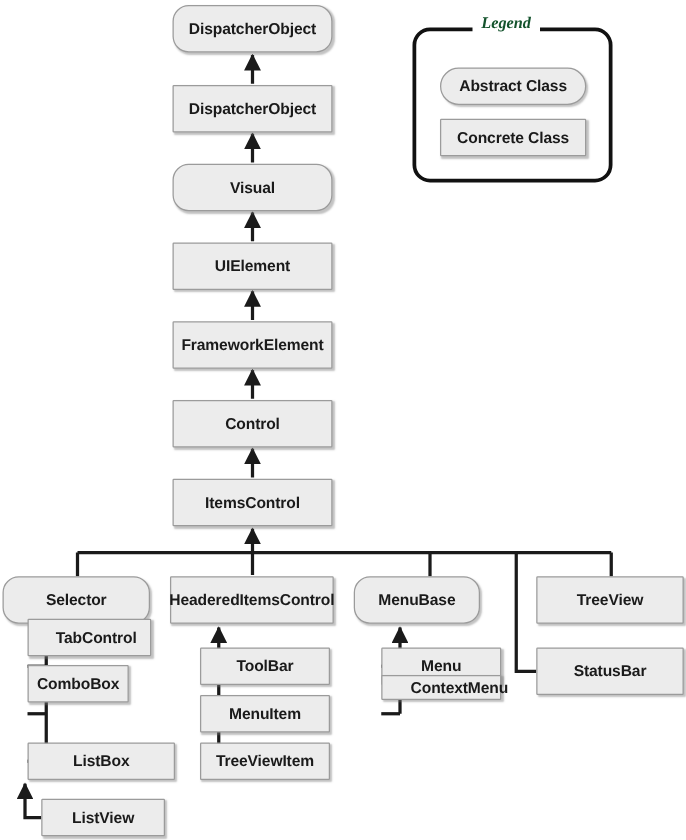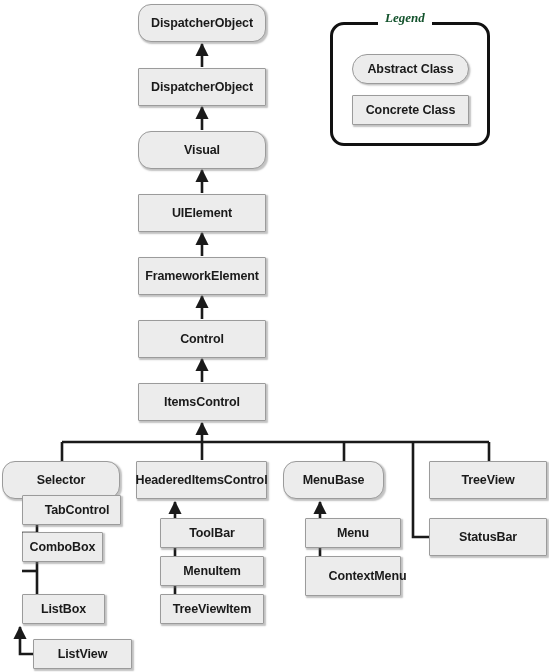--- a/index.html
+++ b/index.html
@@ -114,41 +114,41 @@
   <div class="node concrete" style="left:429px;top:461px;width:118px;height:38px;">
       <span>TreeView</span>
     </div>
 
   <div class="node concrete" style="left:22px;top:495px;width:99px;height:30px;padding-left:11px;">
       <span>TabControl</span>
     </div>
   <div class="node concrete" style="left:22px;top:532px;width:81px;height:30px;">
       <span>ComboBox</span>
     </div>
-  <div class="node concrete" style="left:22px;top:594px;width:83px;height:30px;">
+  <div class="node concrete" style="left:22px;top:594px;width:118px;height:30px;">
       <span>ListBox</span>
     </div>
   <div class="node concrete" style="left:33px;top:639px;width:99px;height:30px;">
       <span>ListView</span>
     </div>
 
   <div class="node concrete" style="left:160px;top:556px;width:104px;height:30px;">
       <span>MenuItem</span>
     </div>
   <div class="node concrete" style="left:160px;top:518px;width:104px;height:30px;">
       <span>ToolBar</span>
     </div>
   <div class="node concrete" style="left:305px;top:518px;width:96px;height:30px;">
       <span>Menu</span>
     </div>
 
   <div class="node concrete" style="left:160px;top:594px;width:104px;height:30px;">
       <span>TreeViewItem</span>
     </div>
-  <div class="node concrete" style="left:305px;top:556px;width:96px;height:40px;padding-left:29px;">
+  <div class="node concrete" style="left:305px;top:540px;width:96px;height:20px;padding-left:29px;">
       <span>ContextMenu</span>
     </div>
 
   <div class="node concrete" style="left:429px;top:518px;width:118px;height:38px;">
       <span>StatusBar</span>
     </div>
 
   <div id="legend-box"></div>
   <div id="legend-title">Legend</div>
   <div class="node pill" style="left:352px;top:54px;width:117px;height:30px;">

